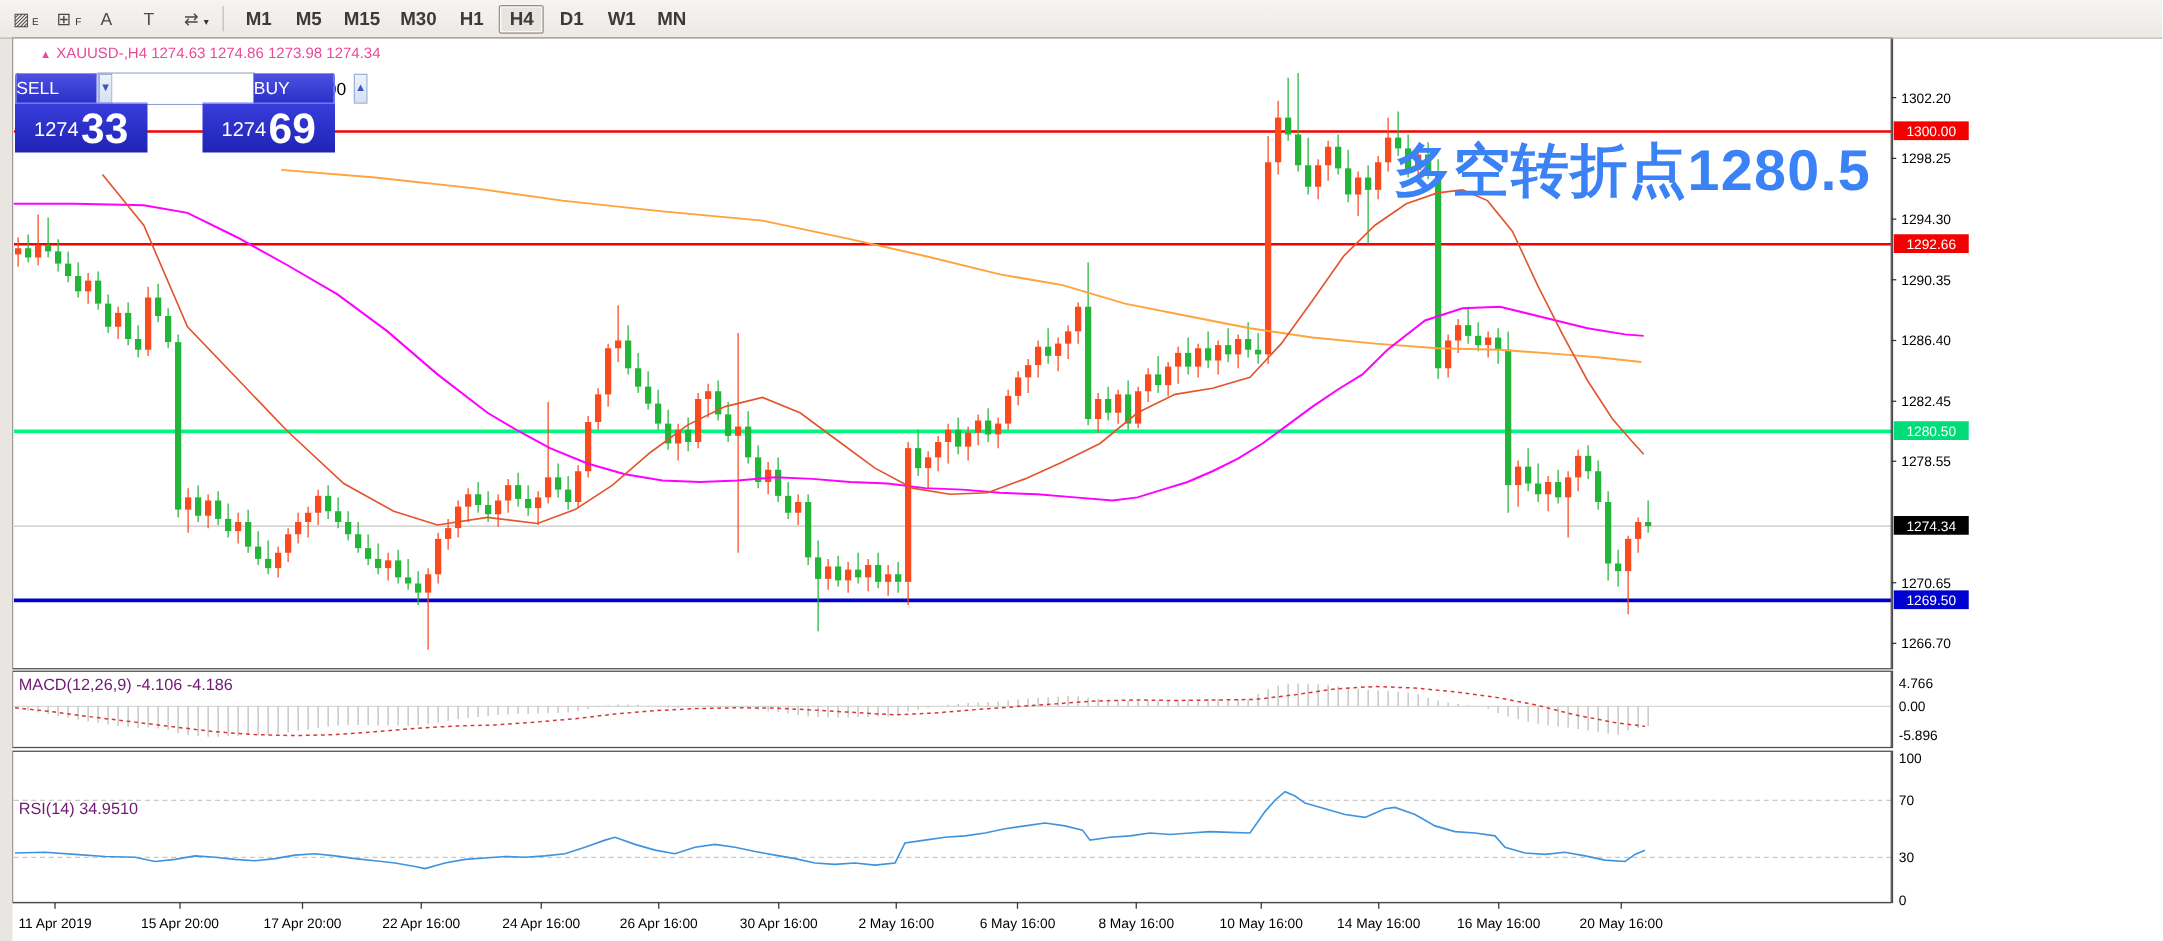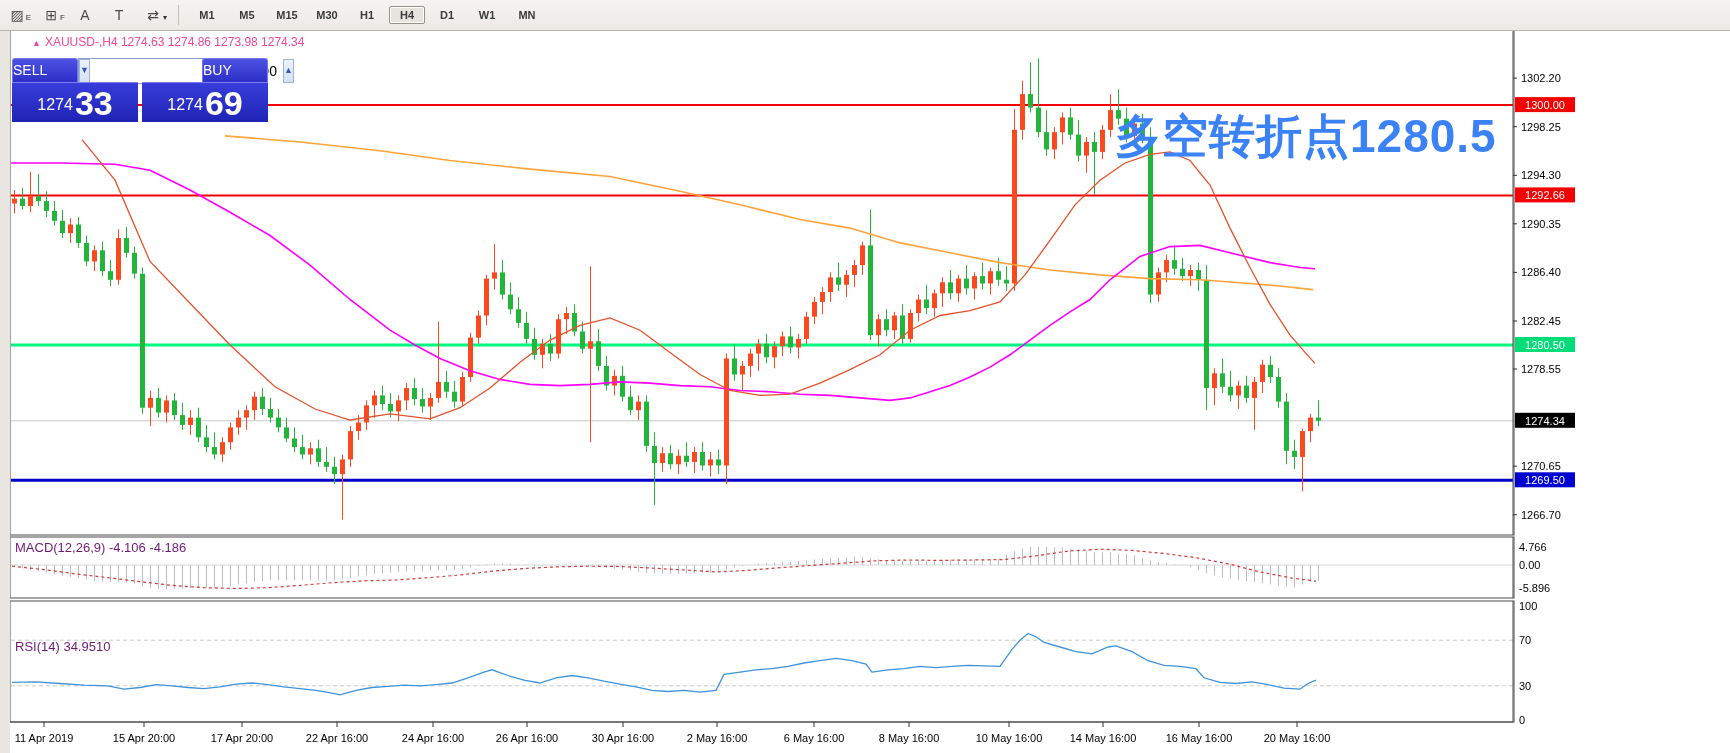--- a/index.html
+++ b/index.html
@@ -2,37 +2,37 @@
 <html><head>
 <meta charset="utf-8">
 <style>
   html,body{margin:0;padding:0}
   body{width:1730px;height:753px;position:relative;font-family:"Liberation Sans",sans-serif;background:#ffffff;overflow:hidden}
   
   #toolbar{position:absolute;left:0;top:0;width:1730px;height:30px;background:linear-gradient(#f6f4f2,#ecE9e5);border-bottom:1px solid #b9b5ac;display:flex;align-items:center;z-index:5}
   .tool-icon{position:relative;width:24px;height:20px;margin:0 5px;color:#4a4a4a;font-size:14px;text-align:center;line-height:20px;cursor:pointer}
   .tool-icon .sub{position:absolute;right:-2px;bottom:-3px;font-size:8px;color:#333}
   .tb-sep{width:1px;height:20px;background:#c2beb5;margin:0 8px}
-  .tf-btn{min-width:24px;padding:2px 5px;margin:0 2px;font-size:11px;font-weight:bold;color:#3b3b3b;text-align:center;border:1px solid transparent;border-radius:2px;cursor:pointer}
+  .tf-btn{min-width:24px;padding:2px 5px;margin:0 2px;font-size:15px;font-weight:bold;color:#3b3b3b;text-align:center;border:1px solid transparent;border-radius:2px;cursor:pointer}
   .tf-btn.selected{background:#e7e4df;border:1px solid #979287;box-shadow:inset 0 0 0 1px #fdfdfc}
   
   #left-strip{position:absolute;left:0;top:30px;width:10px;height:723px;background:#e9e6e1;z-index:2}
   #chart-svg{position:absolute;left:0;top:0;width:1730px;height:753px;z-index:1}
   
   #symbol-label{position:absolute;left:32px;top:35px;font-size:12px;color:#ec4899;z-index:3;white-space:nowrap}
   #symbol-label .tri{font-size:9px;margin-right:4px}
   
   #trade{position:absolute;left:12px;top:58px;width:256px;height:64px;z-index:4;font-family:"Liberation Sans",sans-serif}
   .trow{position:absolute;left:0;top:0;width:256px;height:24px}
   .tbtn{position:absolute;top:0;width:64px;height:24px;background:linear-gradient(#4d52e2,#2a2ec6);border:1px solid #7276ec;border-bottom:2px solid #e8e8ff;color:#fff;font-size:14px;line-height:22px;border-radius:3px 3px 0 0;cursor:pointer}
   #sell-btn{left:0}#buy-btn{right:0}
   #vol-box{position:absolute;left:66px;top:0;width:124px;height:24px;background:#fff;border:1px solid #8ba1c9;display:flex}
   .spin{width:22px;height:22px;background:linear-gradient(#eef3fb,#d4e0f3);border:1px solid #9db3d6;color:#3a57c4;font-size:9px;text-align:center;line-height:21px;cursor:pointer}
   #vol-input{flex:1;border:0;outline:none;font-size:14px;text-align:right;padding:0 6px;font-family:"Liberation Sans",sans-serif}
-  .price-panel{position:absolute;top:24px;width:126px;height:40px;background:linear-gradient(#383ddb,#1f23b4);border-top:1px solid #7a7ef0;color:#fff;display:flex;align-items:flex-end;justify-content:center;padding-bottom:2px;box-sizing:border-box;cursor:pointer}
+  .price-panel{position:absolute;top:24px;width:106px;height:40px;background:linear-gradient(#383ddb,#1f23b4);border-top:1px solid #7a7ef0;color:#fff;display:flex;align-items:flex-end;justify-content:center;padding-bottom:2px;box-sizing:border-box;cursor:pointer}
   #sell-panel{left:0}#buy-panel{right:0}
   .p-base{font-size:16px;margin-right:2px;line-height:30px}
   .p-pips{font-size:34px;font-weight:bold;line-height:34px}
   
   #annotation{position:absolute;left:1115px;top:106px;font-size:46px;font-weight:bold;color:#3b82f6;z-index:3;letter-spacing:1px;white-space:nowrap}
   
   .ind-label{position:absolute;font-size:13px;color:#701a75;z-index:3;white-space:nowrap}
   #macd-label{left:15px;top:540px}
   #rsi-label{left:15px;top:639px}
 </style>

